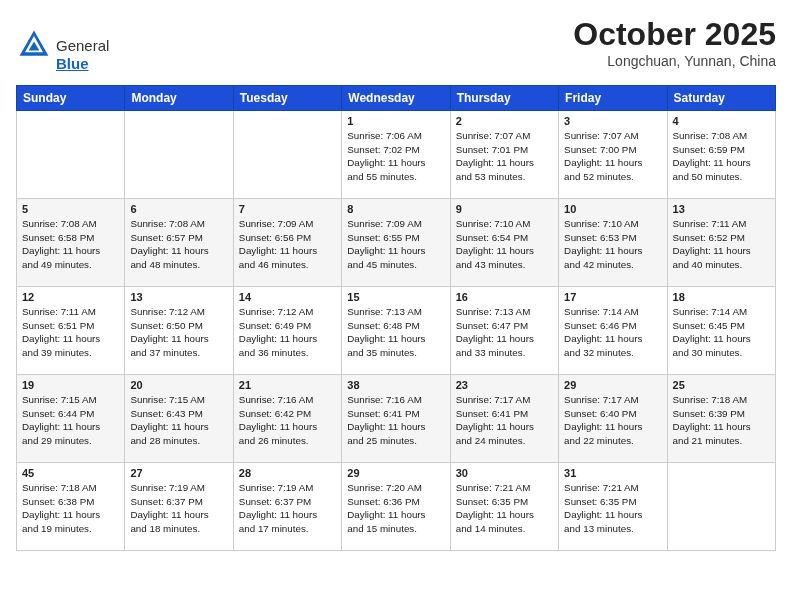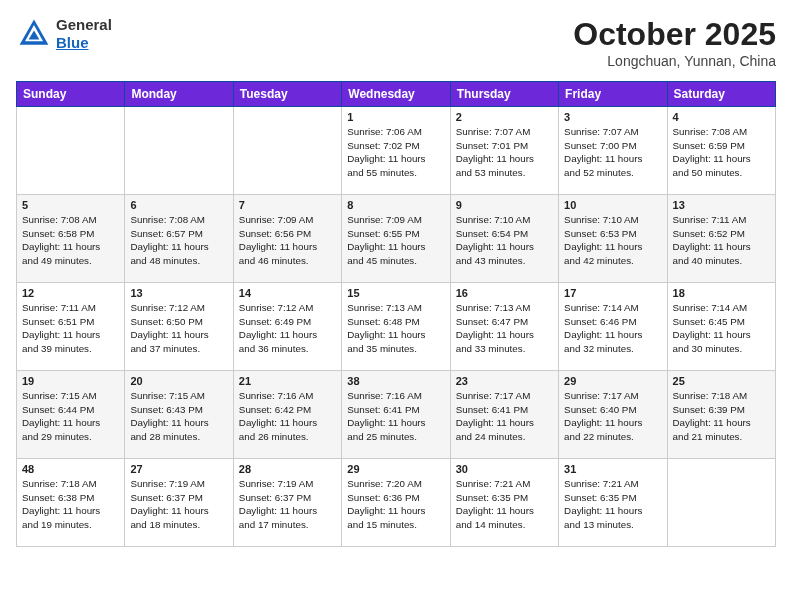--- a/index.html
+++ b/index.html
@@ -18,21 +18,21 @@
     }
     .logo {
       display: flex;
       align-items: center;
       gap: 4px;
     }
     .logo-text {
       font-size: 15px;
       line-height: 1.2;
     }
-    .logo-general { color: #333; font-weight: bold; }
+    .logo-general { color: #333; font-weight: normal; margin-top: 21px; }
     .logo-blue { color: #1565c0; font-weight: bold; text-decoration: underline; }
     .logo-icon {
       width: 36px;
       height: 36px;
     }
     .title-block {
       text-align: right;
     }
     .month-title {
       font-size: 32px;
@@ -42,21 +42,21 @@
     .location {
       font-size: 14px;
       color: #444;
     }
     .calendar {
       width: 100%;
       border-collapse: collapse;
       font-size: 10.5px;
     }
     .calendar thead tr th {
-      background-color: #6d28d9;
+      background-color: #1d4ed8;
       color: #fff;
       text-align: left;
       padding: 5px 6px;
       font-size: 12px;
       font-weight: bold;
       border: 1px solid #0d47a1;
     }
     .calendar tbody tr td {
       border: 1px solid #ccc;
       vertical-align: top;
@@ -302,21 +302,21 @@
         <td>
           <span class="day-number">25</span>
           <div class="day-info" style="white-space: pre-line;">Sunrise: 7:18 AM
 Sunset: 6:39 PM
 Daylight: 11 hours
 and 21 minutes.</div>
         </td>
       </tr>
       <tr>
         <td>
-          <span class="day-number">48</span>
+          <span class="day-number">45</span>
           <div class="day-info" style="white-space: pre-line;">Sunrise: 7:18 AM
 Sunset: 6:38 PM
 Daylight: 11 hours
 and 19 minutes.</div>
         </td>
         <td>
           <span class="day-number">27</span>
           <div class="day-info" style="white-space: pre-line;">Sunrise: 7:19 AM
 Sunset: 6:37 PM
 Daylight: 11 hours

